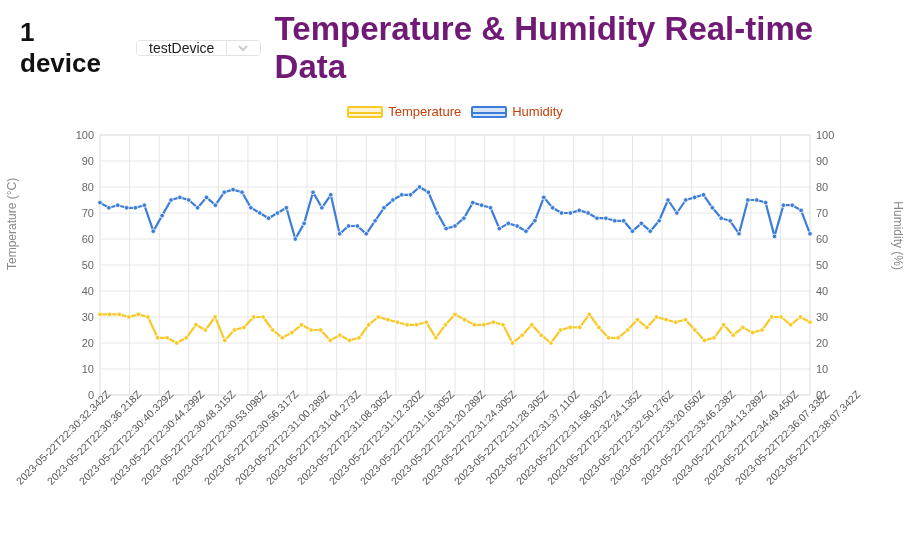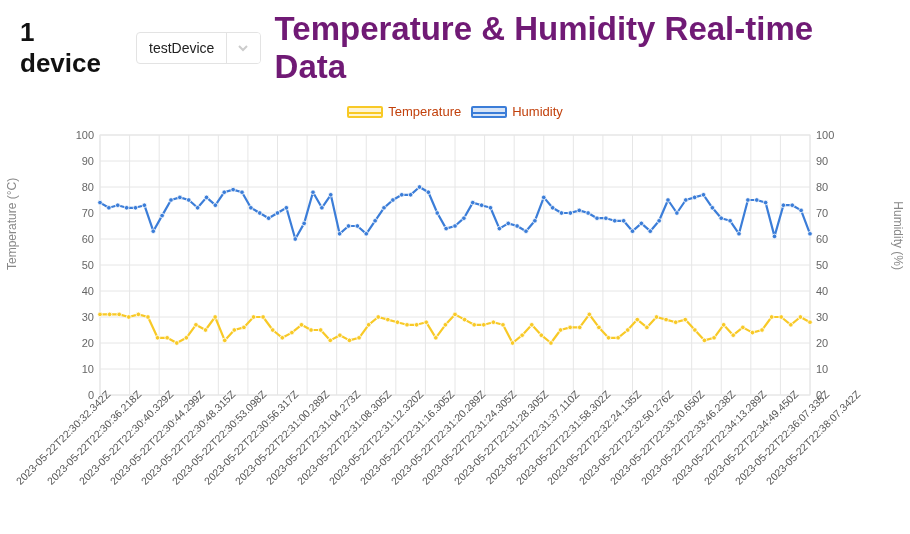--- a/index.html
+++ b/index.html
@@ -20,21 +20,21 @@
   .device-count {
     font-size: 26px;
     font-weight: 700;
     color: #111;
   }
   .device-select {
     display: flex;
     align-items: center;
     border: 1px solid #e3e3e3;
     border-radius: 4px;
-    height: 32px;
+    height: 16px;
     overflow: hidden;
   }
   .device-select .sel-label {
     padding: 0 12px;
     font-size: 14px;
     color: #222;
     background: #fff;
     border: none;
     cursor: pointer;
   }

